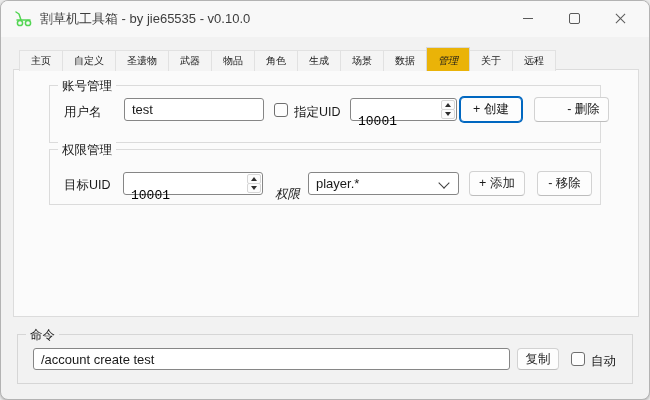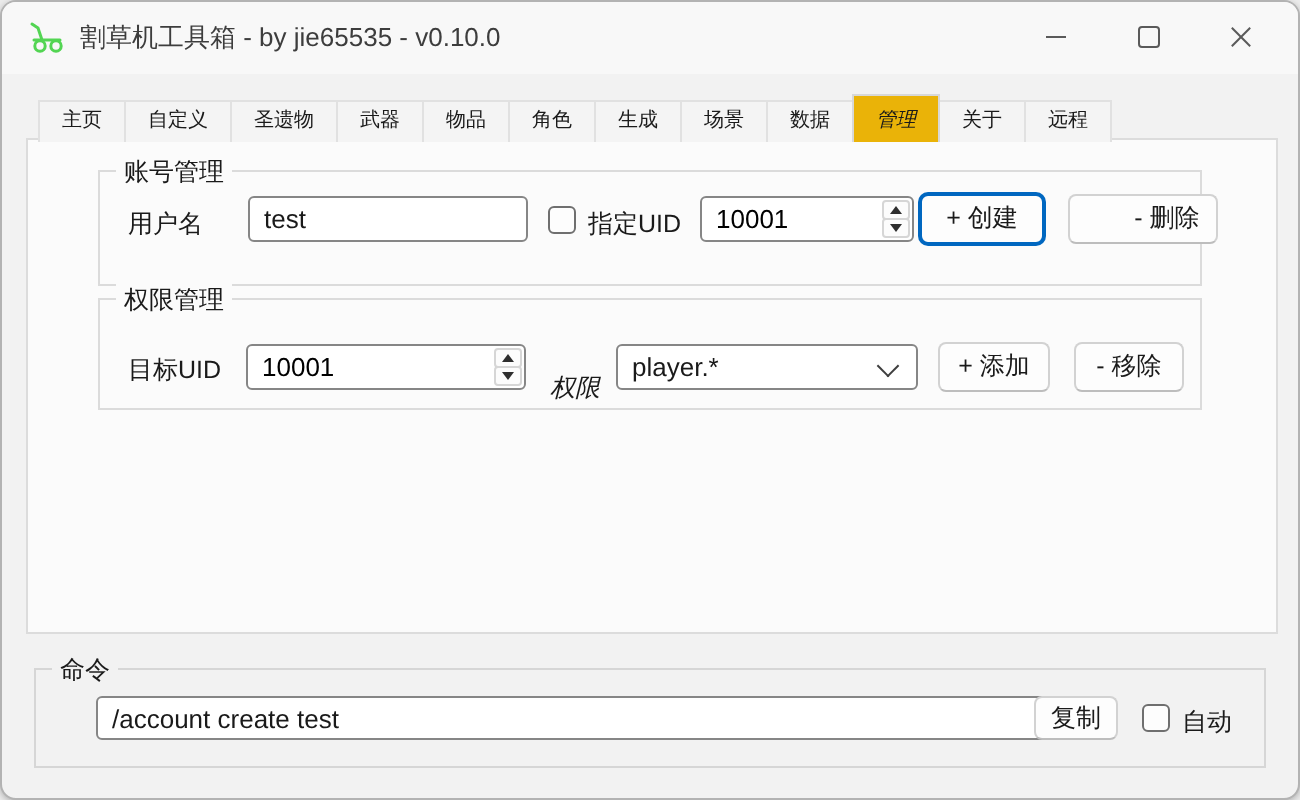--- a/index.html
+++ b/index.html
@@ -30,22 +30,22 @@
   .gcaption{position:absolute;top:-8px;left:8px;padding:0 4px;font-size:12.5px;background:#fbfbfb;white-space:nowrap;}
   .gb1{left:48px;top:84px;width:552px;height:58px;}
   .gb2{left:48px;top:148px;width:552px;height:56px;}
   .cmdbox{position:absolute;left:16px;top:333px;width:616px;height:50px;box-sizing:border-box;border:1px solid #d6d6d6;z-index:2;}
   .cmdbox .gcaption{background:#f2f2f2;}
   .lbl{position:absolute;font-size:12.5px;white-space:nowrap;}
   
   .tbox{position:absolute;box-sizing:border-box;background:#fff;border:1px solid #868686;border-radius:3px;
         font-family:"Liberation Sans",sans-serif;font-size:13px;color:#1a1a1a;padding:0 7px;outline:none;}
   .spinner{position:absolute;box-sizing:border-box;background:#fff;border:1px solid #868686;border-radius:3px;}
-  .spinner input{position:absolute;left:0;top:0;width:calc(100% - 16px);height:100%;border:none;outline:none;
-        background:transparent;font-family:Liberation Sans, sans-serif;font-size:13px;padding:0 0 0 7px;}
+  .spinner input{position:absolute;left:0;top:12px;width:calc(100% - 16px);height:100%;border:none;outline:none;
+        background:transparent;font-family:Liberation Mono, monospace;font-size:13px;padding:0 0 0 7px;}
   .spincol{position:absolute;right:1px;top:1px;bottom:1px;width:14px;display:flex;flex-direction:column;}
   .spinbtn{box-sizing:border-box;flex:1;display:flex;align-items:center;justify-content:center;
         background:#fcfcfc;border:1px solid #d6d6d6;border-radius:2px;}
   .spinbtn+.spinbtn{margin-top:-1px;}
   .tri-up{width:0;height:0;border-left:3px solid transparent;border-right:3px solid transparent;border-bottom:4px solid #2e2e2e;}
   .tri-down{width:0;height:0;border-left:3px solid transparent;border-right:3px solid transparent;border-top:4px solid #2e2e2e;}
   .combo{position:absolute;box-sizing:border-box;background:#fff;border:1px solid #868686;border-radius:3px;
         font-size:13px;line-height:21px;padding-left:7px;}
   .chev{position:absolute;right:10px;top:6px;width:7px;height:7px;border-left:1px solid #3e3e3e;border-bottom:1px solid #3e3e3e;transform:rotate(-45deg);}
   .btn{position:absolute;box-sizing:border-box;background:#fdfdfd;border:1px solid #d2d2d2;border-bottom-color:#bdbdbd;
@@ -135,19 +135,19 @@
     <div class="combo" style="left:258px;top:22px;width:151px;height:23px;">
       <span>player.*</span>
       <span class="chev"></span>
     </div>
     <div class="btn" style="left:487px;top:21px;width:55px;height:25px;line-height:23px;">- 移除</div>
     <div class="btn" style="left:419px;top:21px;width:56px;height:25px;line-height:23px;">+ 添加</div>
   </div>
 
   <div class="cmdbox">
     <span class="gcaption">命令</span>
-    <input class="tbox" style="left: 30px; top: 13px; width: 477px; height: 22px;" type="text" value="/account create test">
+    <input class="tbox" style="left: 15px; top: 13px; width: 477px; height: 22px;" type="text" value="/account create test">
     <div class="btn" style="left:499px;top:13px;width:42px;height:22px;line-height:20px;">复制</div>
     <span class="cbox" style="left:553px;top:17px;"></span>
     <span class="lbl" style="left:573px;top:18px;">自动</span>
   </div>
 
 </div>
 
 </body></html>

